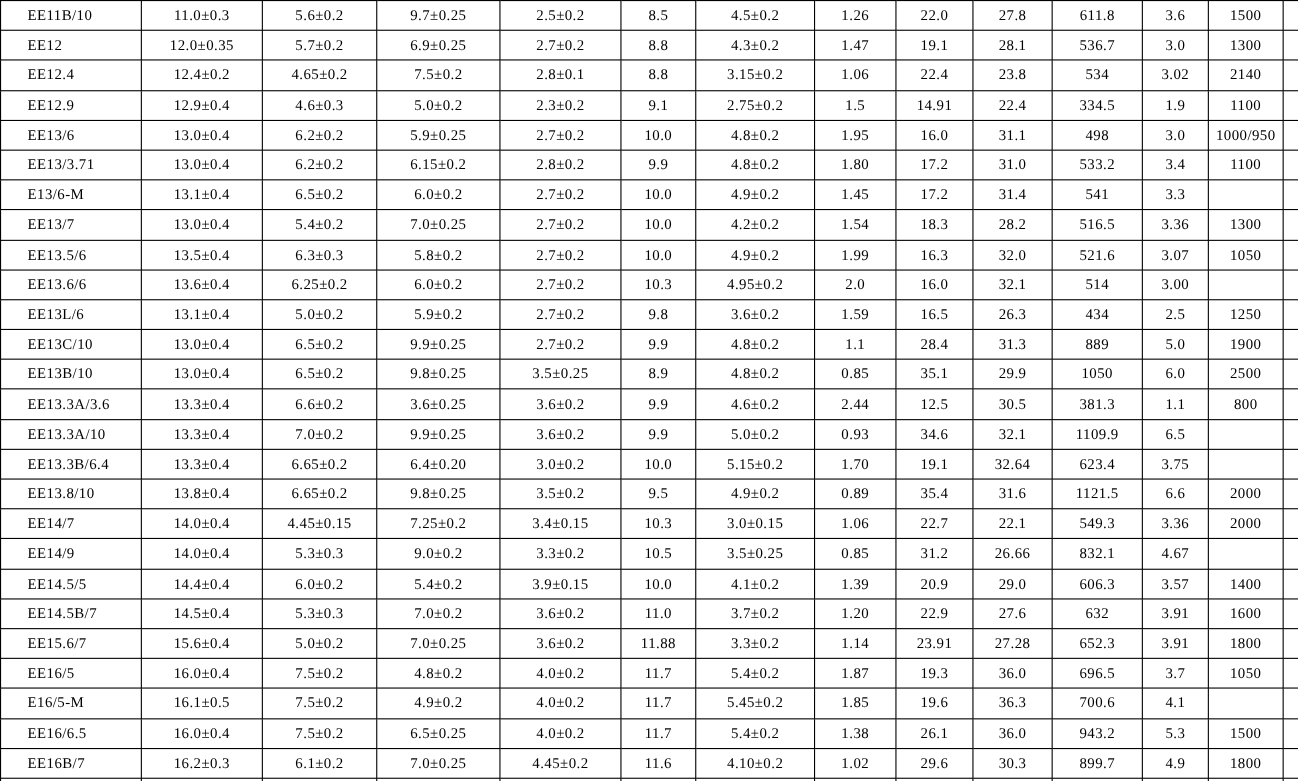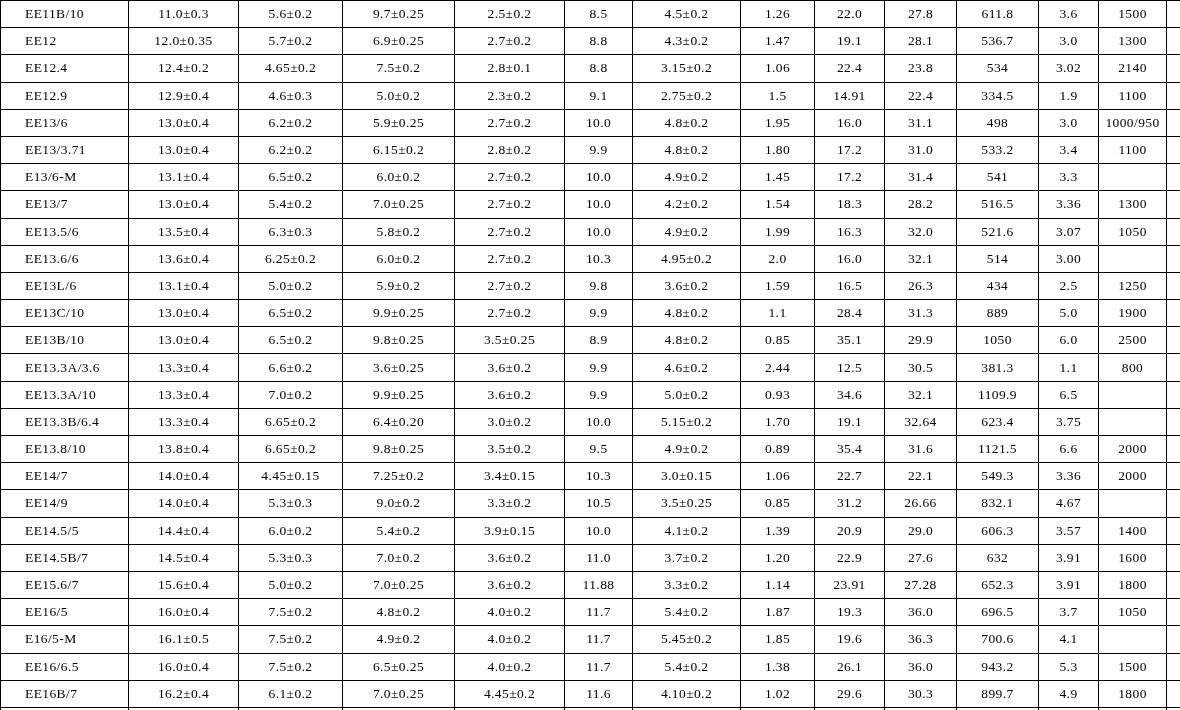--- a/index.html
+++ b/index.html
@@ -472,21 +472,21 @@
           <td>1.38</td>
           <td>26.1</td>
           <td>36.0</td>
           <td>943.2</td>
           <td>5.3</td>
           <td>1500</td>
           <td>1500</td>
         </tr>
         <tr>
           <td class="name">EE16B/7</td>
-          <td>16.2±0.4</td>
+          <td>16.2±0.3</td>
           <td>6.1±0.2</td>
           <td>7.0±0.25</td>
           <td>4.45±0.2</td>
           <td>11.6</td>
           <td>4.10±0.2</td>
           <td>1.02</td>
           <td>29.6</td>
           <td>30.3</td>
           <td>899.7</td>
           <td>4.9</td>

